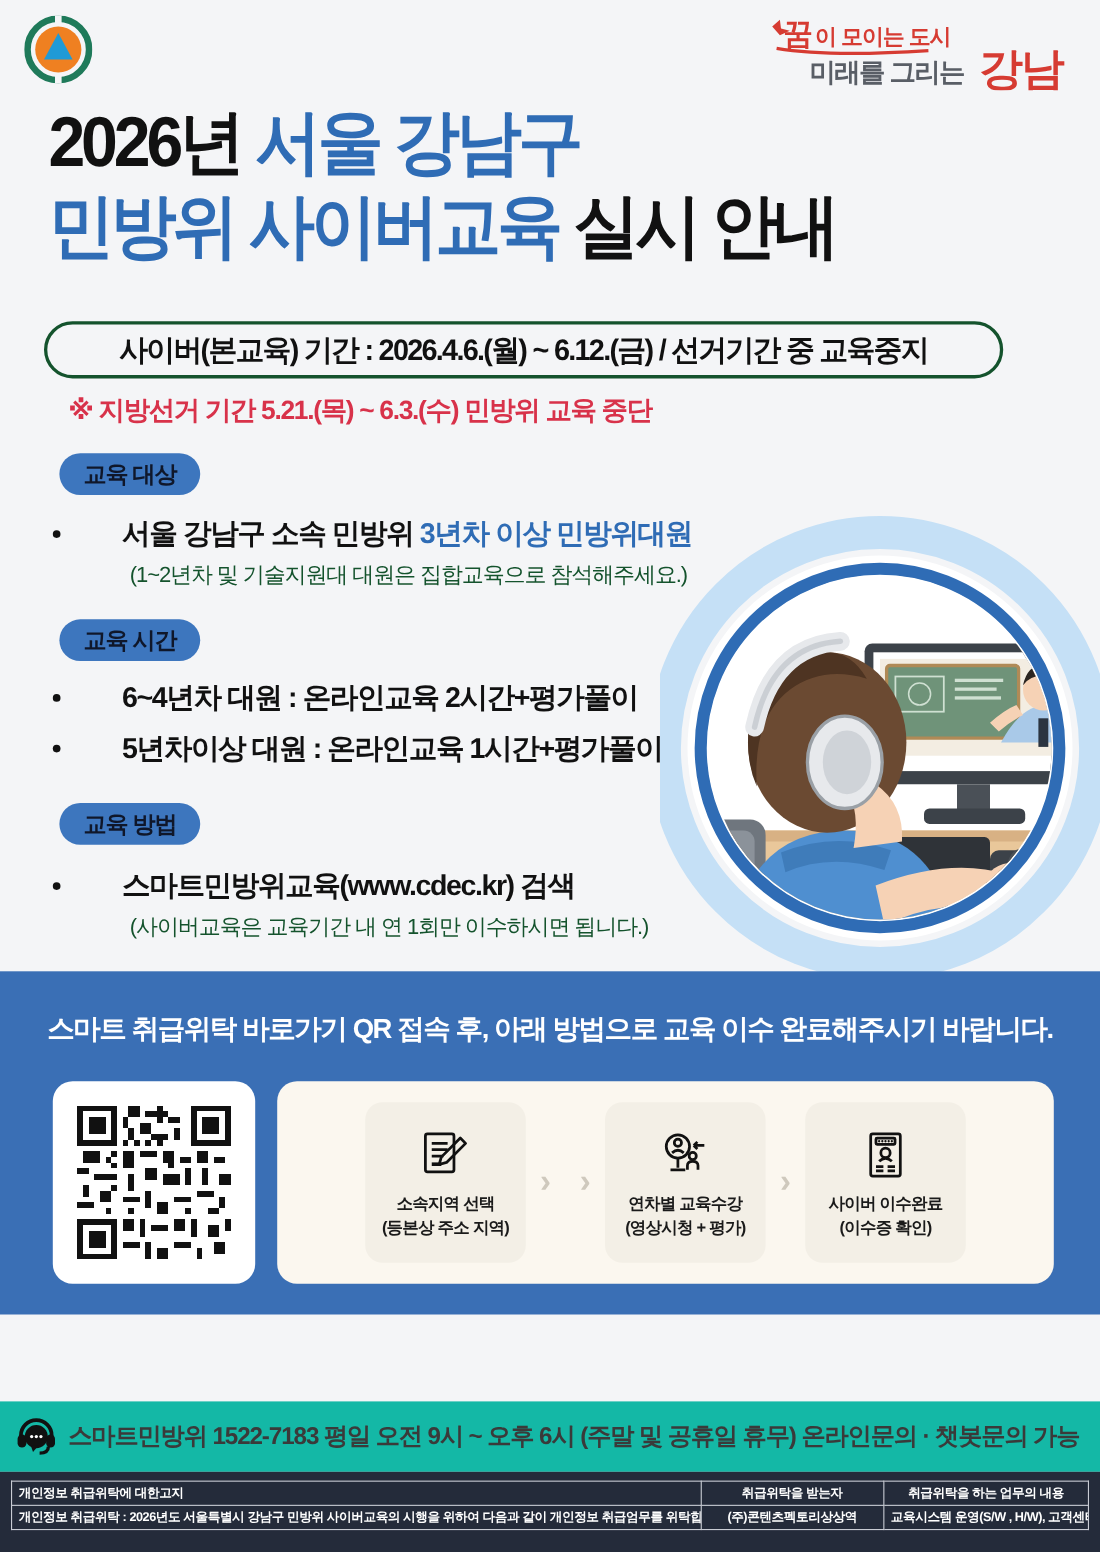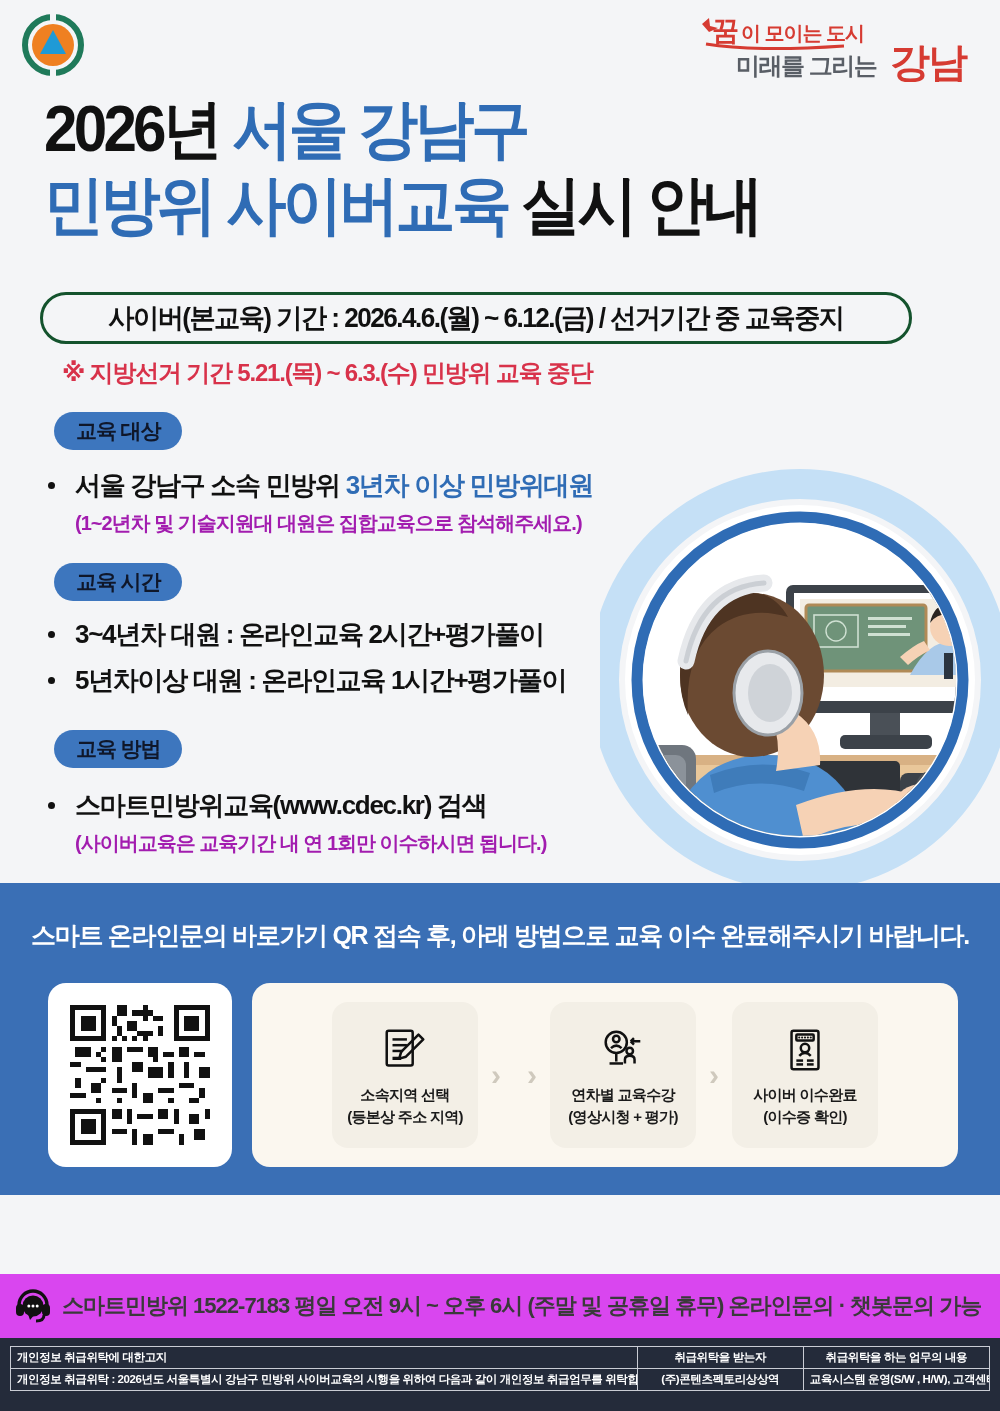--- a/index.html
+++ b/index.html
@@ -64,26 +64,26 @@
 
   
   .bullet-row { position: absolute; display: flex; align-items: flex-start; }
   .dot {
     width: 7px; height: 7px; border-radius: 50%;
     background: #111111; margin-top: 14px; margin-right: 20px;
     flex: 0 0 auto;
   }
   .b-main {
     font-size: 26px; font-weight: 800; color: #111111;
-    letter-spacing: -1.3px; white-space: nowrap; line-height: 1.35;
+    letter-spacing: -1.3px; white-space: nowrap; line-height: 1.35; margin-left: 36px;
   }
   .b-main .hl { color: #2f6cb5; }
   .b-sub {
-    font-size: 20px; font-weight: 700; color: #a21caf;
-    letter-spacing: -1px; white-space: nowrap; line-height: 1.45;
+    font-size: 20px; font-weight: 400; color: #14532d;
+    letter-spacing: -1px; white-space: nowrap; line-height: 1.45; margin-left: 43px;
   }
 
   
   .arc-wrap {
     position: absolute; left: 600px; top: 425px;
     width: 400px; height: 460px; overflow: hidden; pointer-events: none;
   }
 
   
   .blue-panel {
@@ -131,21 +131,21 @@
   }
   .legal-strip span {
     font-size: 19.5px; font-weight: 800; color: #ffffff;
     letter-spacing: -1.15px; white-space: nowrap;
   }
 
   
   .contact-strip {
     position: absolute; left: 0; top: 1274px;
     width: 1000px; height: 64px;
-    background: #d946ef;
+    background: #14b8a6;
     display: flex; align-items: center; padding-left: 14px;
   }
   .contact-icon { width: 38px; height: 38px; margin-right: 10px; flex: 0 0 auto; }
   .contact-strip .ctext {
     font-size: 22px; font-weight: 700; color: #3a3a3a;
     letter-spacing: -1px; white-space: nowrap;
   }
 
   
   .footer {
@@ -223,21 +223,21 @@
       </div>
       <div class="b-sub" style="margin-top:6px;">(1~2년차 및 기술지원대 대원은 집합교육으로 참석해주세요.)</div>
     </div>
   </div>
 
   <div class="badge" style="left:54px; top:563px;">
     <span>교육 시간</span>
   </div>
   <div class="bullet-row" style="left:48px; top:617px;">
     <div class="dot"></div>
-    <div class="b-main">3~4년차 대원 : 온라인교육 2시간+평가풀이</div>
+    <div class="b-main">6~4년차 대원 : 온라인교육 2시간+평가풀이</div>
   </div>
   <div class="bullet-row" style="left:48px; top:663px;">
     <div class="dot"></div>
     <div class="b-main">5년차이상 대원 : 온라인교육 1시간+평가풀이</div>
   </div>
 
   <div class="badge" style="left:54px; top:730px;">
     <span>교육 방법</span>
   </div>
   <div class="bullet-row" style="left:48px; top:788px;">
@@ -315,21 +315,21 @@
         <ellipse cx="170" cy="268" rx="22" ry="29" fill="#cfd3d8"></ellipse>
 
         <path d="M196 380 q68 -26 120 -10 l-8 34 q-48 -14 -104 12z" fill="#f6d2b5"></path>
         <ellipse cx="322" cy="378" rx="26" ry="19" fill="#f6d2b5"></ellipse>
       </g>
     </svg>
   </div>
 
   <div class="blue-panel">
 
-    <div class="blue-head">스마트 온라인문의 바로가기 QR 접속 후, 아래 방법으로 교육 이수 완료해주시기 바랍니다.</div>
+    <div class="blue-head">스마트 취급위탁 바로가기 QR 접속 후, 아래 방법으로 교육 이수 완료해주시기 바랍니다.</div>
 
     <div class="qr-card">
       <svg viewBox="0 0 29 29" width="150" height="150" shape-rendering="crispEdges">
         <rect width="29" height="29" fill="#ffffff"></rect>
         <g fill="#111111">
 
           <rect x="1" y="1" width="7" height="1"></rect>
             <rect x="1" y="7" width="7" height="1"></rect>
           <rect x="1" y="1" width="1" height="7"></rect>
             <rect x="7" y="1" width="1" height="7"></rect>

